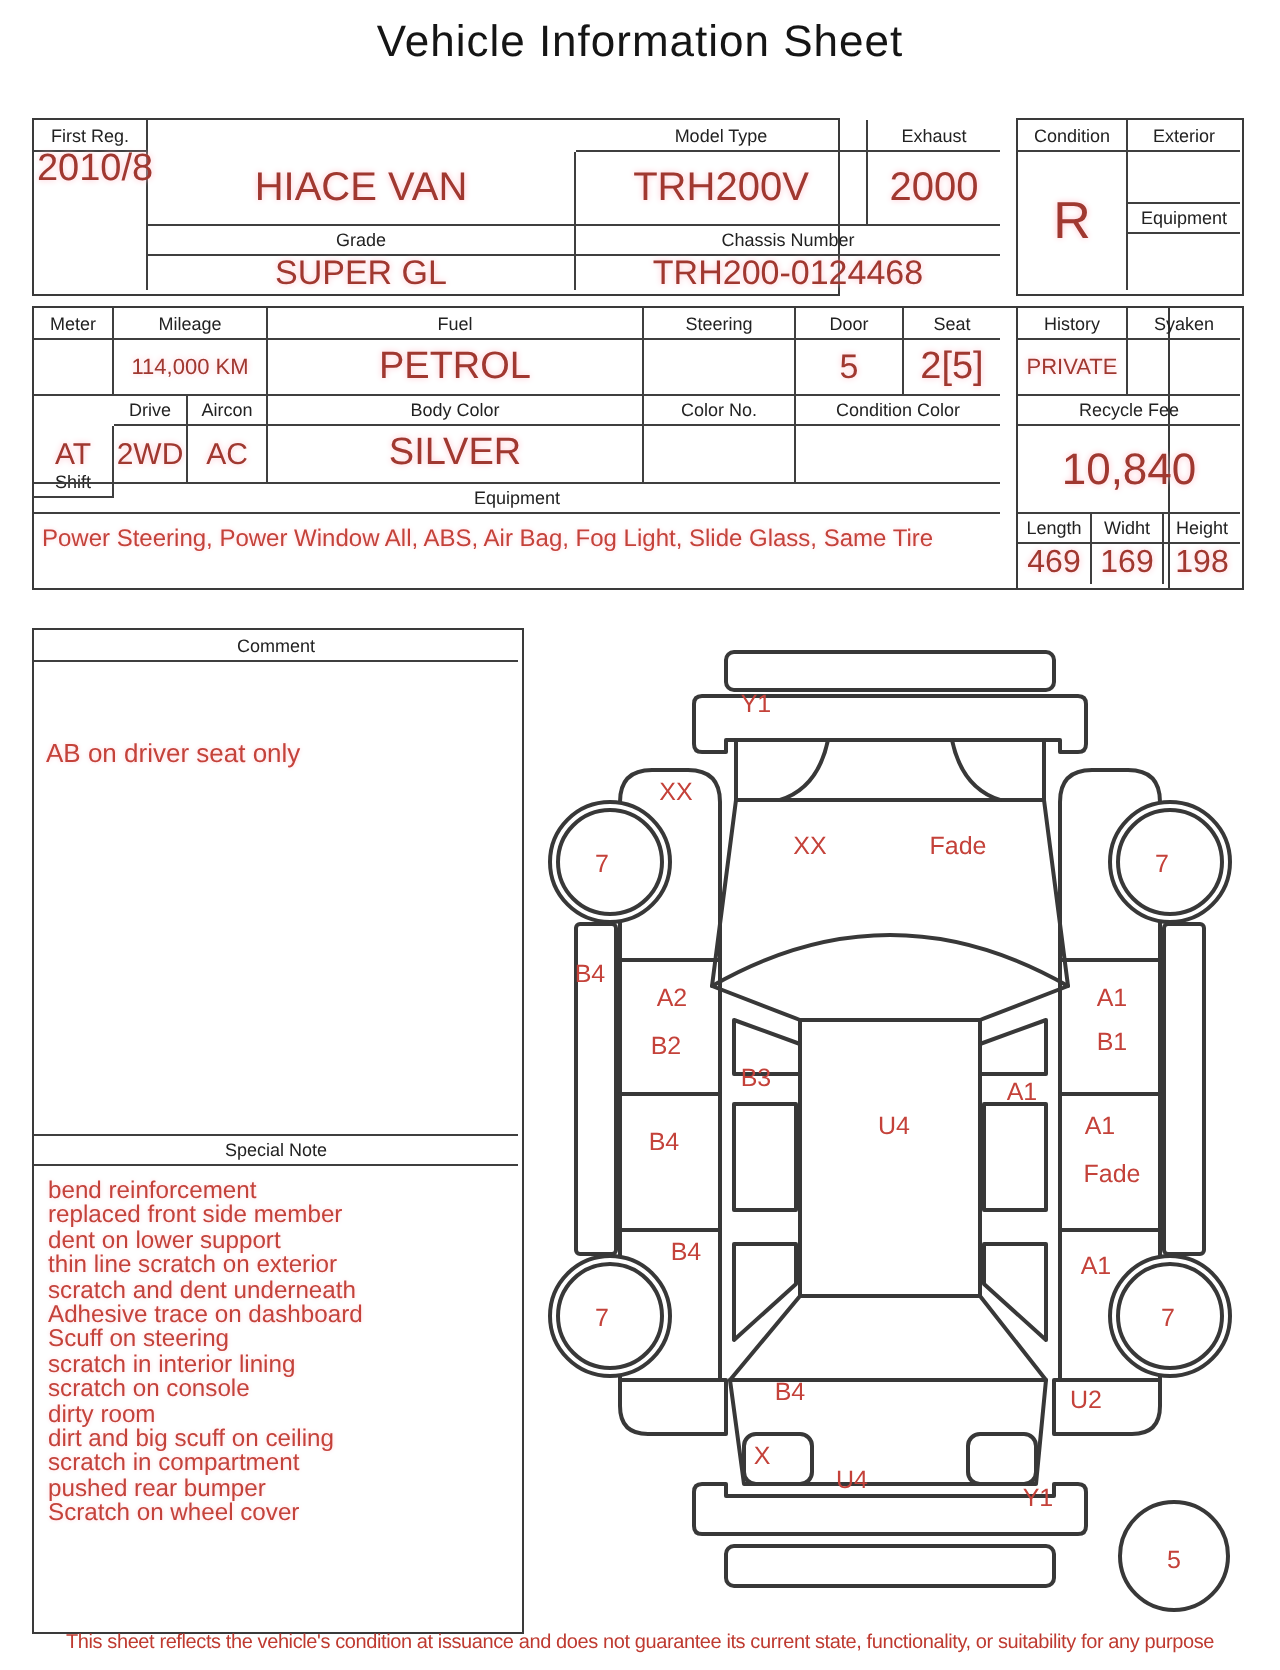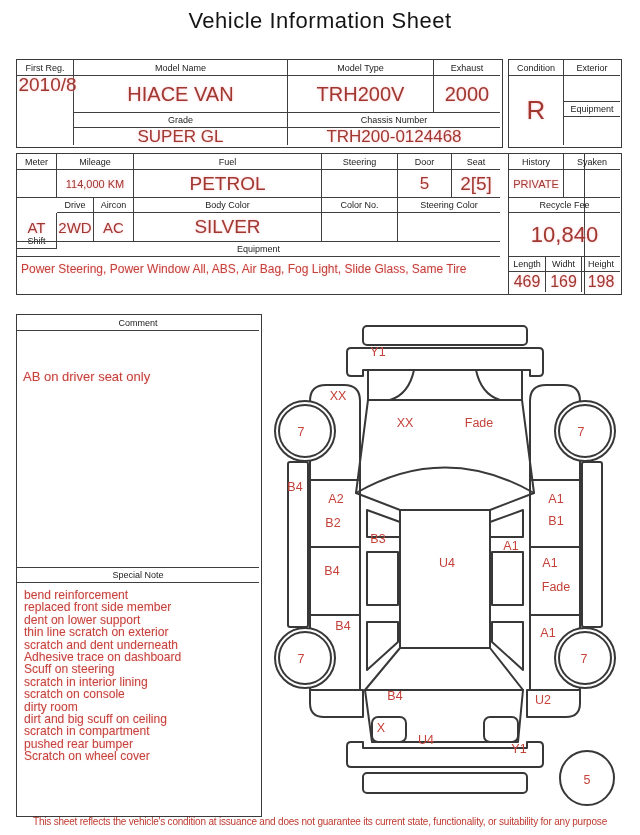--- a/index.html
+++ b/index.html
@@ -24,23 +24,22 @@
   svg .wfill{fill:#ffffff;}
   svg .dlabel{font-family:"Liberation Sans",sans-serif;font-size:12.5px;fill:#c4423a;text-anchor:middle;}
 </style>
 </head>
 <body>
 
 <div class="sheet">
 
   <div class="abs title">Vehicle Information Sheet</div>
 
-  <div class="abs box" style="left:16px;top:59px;width:487px;height:89px;padding-left:44px;">
+  <div class="abs box" style="left:16px;top:59px;width:404px;height:89px;padding-left:44px;">
     <div class="c hl br bb" style="left:0;top:0;width:57px;height:16px;">First Reg.</div>
-    <div class="c hl br bb" style="left:57px;top:0;width:214px;height:16px;">Model Name</div>
     <div class="c hl br bb" style="left:271px;top:0;width:146px;height:16px;">Model Type</div>
     <div class="c hl bb" style="left:417px;top:0;width:66px;height:16px;">Exhaust</div>
 
     <div class="c br" style="left:0;top:16px;width:57px;height:69px;align-items:flex-start;padding-left:5px;">
       <span class="rv" style="font-size:19px;line-height:18px;">2010</span>
       <span class="rv" style="font-size:19px;line-height:18px;">/8</span>
     </div>
     <div class="c rv big br bb" style="left:57px;top:16px;width:214px;height:37px;font-size:20px;">HIACE VAN</div>
     <div class="c rv big br bb" style="left:271px;top:16px;width:146px;height:37px;font-size:20px;">TRH200V</div>
     <div class="c rv big bb" style="left:417px;top:16px;width:66px;height:37px;font-size:20px;">2000</div>
@@ -73,21 +72,21 @@
     <div class="c rv br bb" style="left:117px;top:16px;width:188px;height:28px;font-size:19px;">PETROL</div>
     <div class="c br bb" style="left:305px;top:16px;width:76px;height:28px;"></div>
     <div class="c rv br bb" style="left:381px;top:16px;width:54px;height:28px;font-size:17px;">5</div>
     <div class="c rv bb" style="left:435px;top:16px;width:48px;height:28px;font-size:19px;">2[5]</div>
 
     <div class="c hl br bb" style="left:0;top:44px;width:40px;height:15px;margin-top:36px;">Shift</div>
     <div class="c hl br bb" style="left:40px;top:44px;width:37px;height:15px;">Drive</div>
     <div class="c hl br bb" style="left:77px;top:44px;width:40px;height:15px;">Aircon</div>
     <div class="c hl br bb" style="left:117px;top:44px;width:188px;height:15px;">Body Color</div>
     <div class="c hl br bb" style="left:305px;top:44px;width:76px;height:15px;">Color No.</div>
-    <div class="c hl bb" style="left:381px;top:44px;width:102px;height:15px;">Steering Color</div>
+    <div class="c hl bb" style="left:381px;top:44px;width:102px;height:15px;">Condition Color</div>
 
     <div class="c rv br bb" style="left:0;top:59px;width:40px;height:29px;font-size:15px;">AT</div>
     <div class="c rv br bb" style="left:40px;top:59px;width:37px;height:29px;font-size:15px;">2WD</div>
     <div class="c rv br bb" style="left:77px;top:59px;width:40px;height:29px;font-size:15px;">AC</div>
     <div class="c rv br bb" style="left:117px;top:59px;width:188px;height:29px;font-size:19px;">SILVER</div>
     <div class="c br bb" style="left:305px;top:59px;width:76px;height:29px;"></div>
     <div class="c bb" style="left:381px;top:59px;width:102px;height:29px;"></div>
 
     <div class="c hl bb" style="left:0;top:88px;width:483px;height:15px;">Equipment</div>
     <div class="c rl left-al" style="left:0;top:103px;width:483px;height:35px;font-size:12px;padding:0 0 12px 4px;">Power Steering, Power Window All, ABS, Air Bag, Fog Light, Slide Glass, Same Tire</div>

